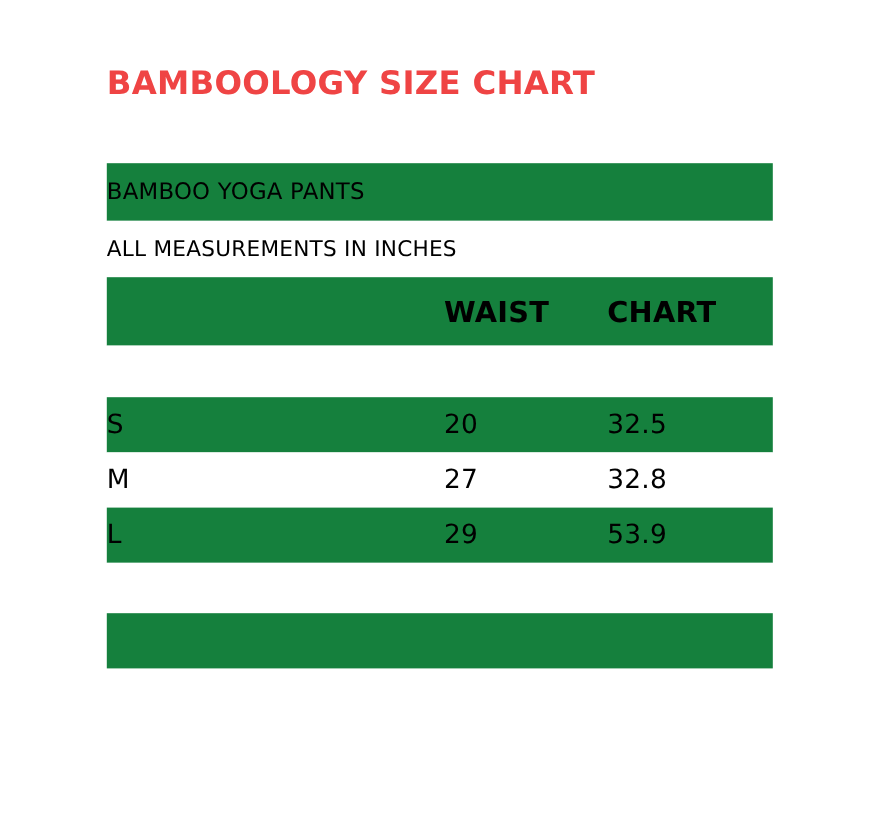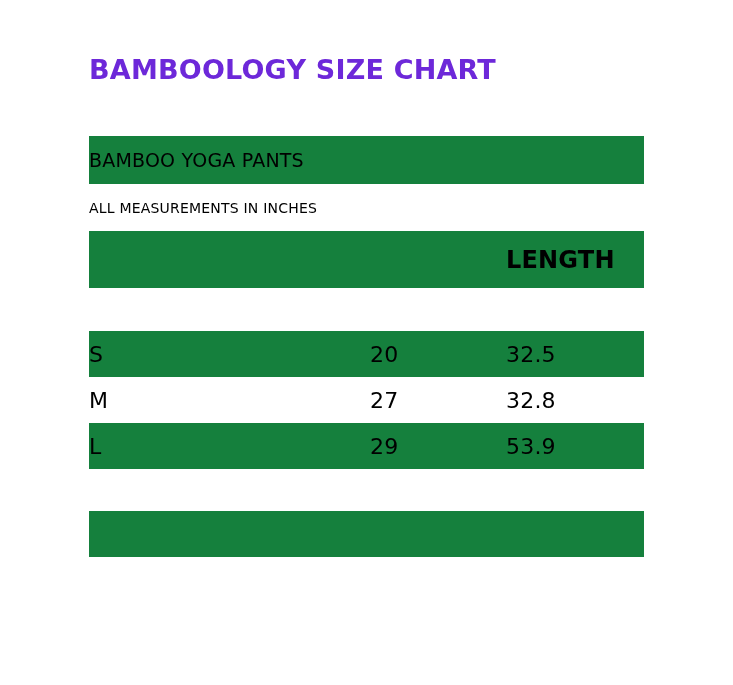--- a/index.html
+++ b/index.html
@@ -24,21 +24,21 @@
     background: #ffffff;
   }
   
   .chart-title {
     position: absolute;
     left: 89px;
     top: 54px;
     font-size: 27px;
     font-weight: bold;
     letter-spacing: 0.2px;
-    color: #6d28d9;
+    color: #ef4444;
     white-space: nowrap;
   }
   
   .table {
     position: absolute;
     left: 89px;
     top: 136px;
     width: 555px;
   }
   .band {
@@ -62,21 +62,21 @@
     white-space: nowrap;
   }
   .row-measure {
     height: 47px;
   }
   .row-measure .cell-text {
     position: absolute;
     left: 0;
     top: 50%;
     transform: translateY(-50%);
-    font-size: 14px;
+    font-size: 18px;
     letter-spacing: 0.2px;
     white-space: nowrap;
   }
   .row-header {
     height: 57px;
   }
   .row-header .hcell {
     position: absolute;
     top: 50%;
     transform: translateY(-50%);
@@ -118,21 +118,22 @@
 
     <div class="band shaded row-sub">
       <span class="cell-text col-brand">BAMBOO YOGA PANTS</span>
     </div>
 
     <div class="band plain row-measure">
       <span class="cell-text col-brand">ALL MEASUREMENTS IN INCHES</span>
     </div>
 
     <div class="band shaded row-header">
-      <span class="hcell col-length">LENGTH</span>
+      <span class="hcell col-waist">WAIST</span>
+      <span class="hcell col-length">CHART</span>
     </div>
 
     <div class="band plain row-gap"></div>
 
     <div class="band shaded row-data">
       <span class="dcell col-brand">S</span>
       <span class="dcell col-waist">20</span>
       <span class="dcell col-length">32.5</span>
     </div>
 

